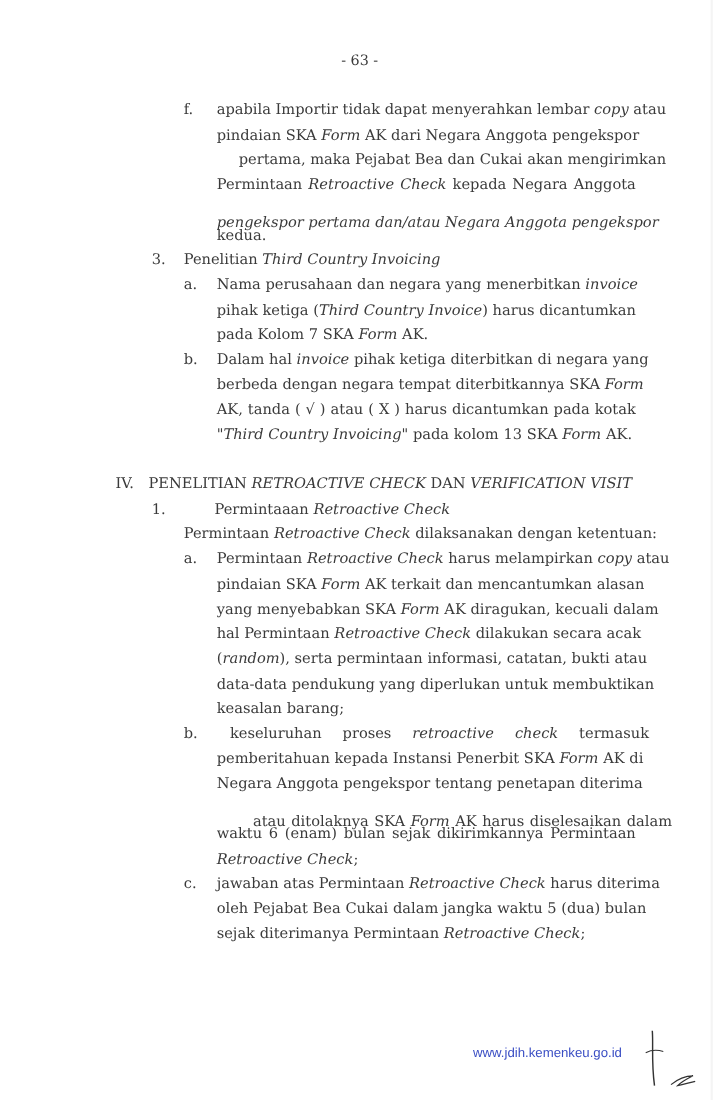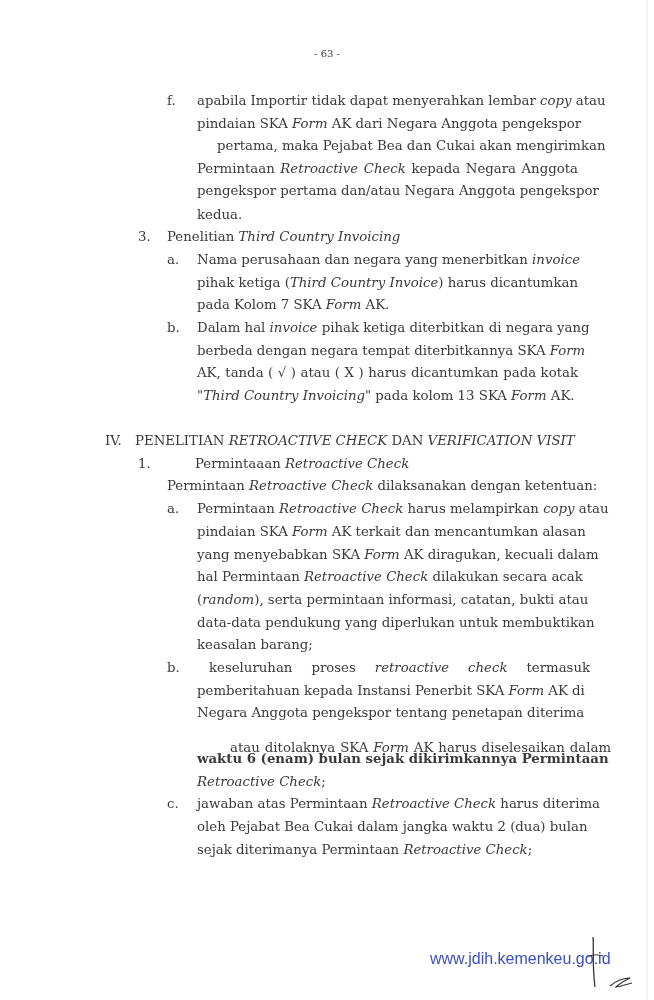--- a/index.html
+++ b/index.html
@@ -2,48 +2,48 @@
 <html><head>
   <meta charset="utf-8">
   <style>
     html, body { margin: 0; padding: 0; }
     body {
       width: 654px; height: 1000px; background: #ffffff; position: relative; overflow: hidden;
       font-family: "DejaVu Serif", "Liberation Serif", serif;
       color: #3a3a3a;
     }
     .edge-strip { position: absolute; top: 0; right: 6px; width: 2px; height: 1000px; background: #f4f4f4; }
-    .page-number { position: absolute; top: 48px; left: 0; width: 654px; text-align: center; font-size: 10px; }
+    .page-number { position: absolute; top: 48px; left: 0; width: 654px; text-align: center; font-size: 13px; }
     .line {
       position: absolute; font-size: 13.3px; line-height: 18px; white-space: nowrap;
     }
     .just { text-align: justify; text-align-last: justify; }
     .marker { position: absolute; font-size: 13.3px; line-height: 18px; }
     i { font-style: italic; }
     .footer-url {
       position: absolute; left: 430px; top: 950px; font-family: "Liberation Sans", sans-serif;
-      font-size: 16px; color: #3b4fc4; text-decoration: none;
+      font-size: 12px; color: #3b4fc4; text-decoration: none;
     }
     .sig-mark { position: absolute; left: 585px; top: 935px; }
     .sig-small { position: absolute; left: 608px; top: 975px; }
   </style>
 </head>
 <body>
 
 <div class="edge-strip"></div>
 
 <div class="page-number">- 63 -</div>
 
 <div id="content">
     <div class="marker" style="left: 167px; top: 92px;">f.</div>
     <div class="line just" style="left: 197px; top: 92px; width: 381px;">apabila Importir tidak dapat menyerahkan lembar <i>copy</i> atau</div>
     <div class="line just" style="left: 197px; top: 114.7px; width: 381px;">pindaian SKA  <i>Form</i> AK dari Negara Anggota pengekspor</div>
     <div class="line just" style="left: 197px; top: 137.4px; width: 381px; margin-left: 20px;">pertama, maka Pejabat Bea dan Cukai akan mengirimkan</div>
     <div class="line just" style="left: 197px; top: 160.1px; width: 381px;">Permintaan <i>Retroactive Check</i> kepada Negara Anggota</div>
-    <div class="line just" style="left: 197px; top: 182px; width: 381px;">pengekspor pertama dan/atau Negara Anggota pengekspor</div>
+    <div class="line just" style="left: 197px; top: 194px; width: 381px; font-style: italic;">pengekspor pertama dan/atau Negara Anggota pengekspor</div>
     <div class="line" style="left: 197px; top: 205.5px;">kedua.</div>
     <div class="marker" style="left: 138px; top: 228.2px;">3.</div>
     <div class="line" style="left: 167px; top: 228.2px;">Penelitian <i>Third Country Invoicing</i></div>
     <div class="marker" style="left: 167px; top: 250.9px;">a.</div>
     <div class="line just" style="left: 197px; top: 250.9px; width: 381px;">Nama perusahaan dan negara yang menerbitkan <i>invoice</i></div>
     <div class="line just" style="left: 197px; top: 273.6px; width: 381px;">pihak ketiga (<i>Third Country Invoice</i>) harus dicantumkan</div>
     <div class="line" style="left: 197px; top: 296.3px;">pada Kolom 7 SKA <i>Form</i> AK.</div>
     <div class="marker" style="left: 167px; top: 319px;">b.</div>
     <div class="line just" style="left: 197px; top: 319px; width: 381px;">Dalam hal <i>invoice</i> pihak ketiga diterbitkan di negara yang</div>
     <div class="line just" style="left: 197px; top: 341.7px; width: 381px;">berbeda dengan negara tempat diterbitkannya SKA <i>Form</i></div>
@@ -60,25 +60,25 @@
     <div class="line just" style="left: 197px; top: 545.5px; width: 381px;">yang menyebabkan SKA <i>Form</i> AK diragukan, kecuali dalam</div>
     <div class="line just" style="left: 197px; top: 568.2px; width: 381px;">hal Permintaan <i>Retroactive Check</i> dilakukan secara acak</div>
     <div class="line just" style="left: 197px; top: 590.9px; width: 381px;">(<i>random</i>), serta  permintaan informasi, catatan, bukti  atau</div>
     <div class="line just" style="left: 197px; top: 613.6px; width: 381px;">data-data pendukung yang diperlukan untuk membuktikan</div>
     <div class="line" style="left: 197px; top: 636.3px; text-align: right;">keasalan barang;</div>
     <div class="marker" style="left: 167px; top: 659px;">b.</div>
     <div class="line just" style="left: 197px; top: 659px; width: 381px; margin-left: 12px;">keseluruhan proses <i>retroactive</i> <i>check</i> termasuk</div>
     <div class="line just" style="left: 197px; top: 681.7px; width: 381px;">pemberitahuan kepada Instansi Penerbit SKA <i>Form</i> AK di</div>
     <div class="line just" style="left: 197px; top: 704.4px; width: 381px;">Negara Anggota pengekspor tentang penetapan diterima</div>
     <div class="line just" style="left: 197px; top: 739px; width: 381px; margin-left: 33px;">atau ditolaknya SKA <i>Form</i> AK harus diselesaikan dalam</div>
-    <div class="line just" style="left: 197px; top: 749.8px; width: 381px; font-weight: bold;">waktu 6 (enam) bulan sejak dikirimkannya Permintaan</div>
+    <div class="line just" style="left: 197px; top: 749.8px; width: 381px;">waktu 6 (enam) bulan sejak dikirimkannya Permintaan</div>
     <div class="line" style="left: 197px; top: 772.5px;"><i>Retroactive Check</i>;</div>
     <div class="marker" style="left: 167px; top: 795.2px;">c.</div>
     <div class="line just" style="left: 197px; top: 795.2px; width: 381px;">jawaban atas Permintaan <i>Retroactive Check</i> harus diterima</div>
-    <div class="line just" style="left: 197px; top: 817.9px; width: 381px;">oleh Pejabat Bea Cukai dalam jangka waktu 2 (dua) bulan</div>
+    <div class="line just" style="left: 197px; top: 817.9px; width: 381px;">oleh Pejabat Bea Cukai dalam jangka waktu 5 (dua) bulan</div>
     <div class="line" style="left: 197px; top: 840.6px;">sejak diterimanya Permintaan <i>Retroactive Check</i>;</div>
   </div>
 
 <a class="footer-url">www.jdih.kemenkeu.go.id</a>
 
 <svg class="sig-mark" width="20" height="55" viewBox="0 0 20 55">
   <path d="M8 2 C9 15, 7 30, 10 52" stroke="#333" stroke-width="1.3" fill="none"></path>
   <path d="M2 22 C6 20, 12 19, 18 21" stroke="#333" stroke-width="1" fill="none"></path>
 </svg>
 <svg class="sig-small" width="26" height="14" viewBox="0 0 26 14">

